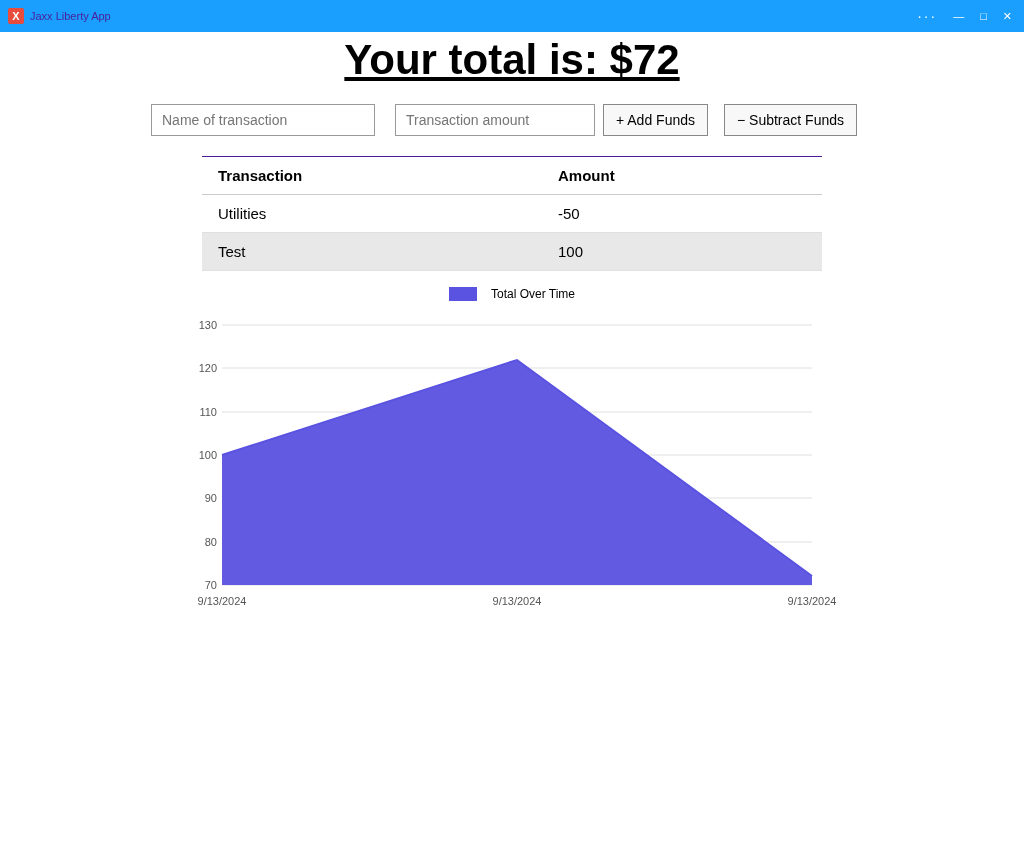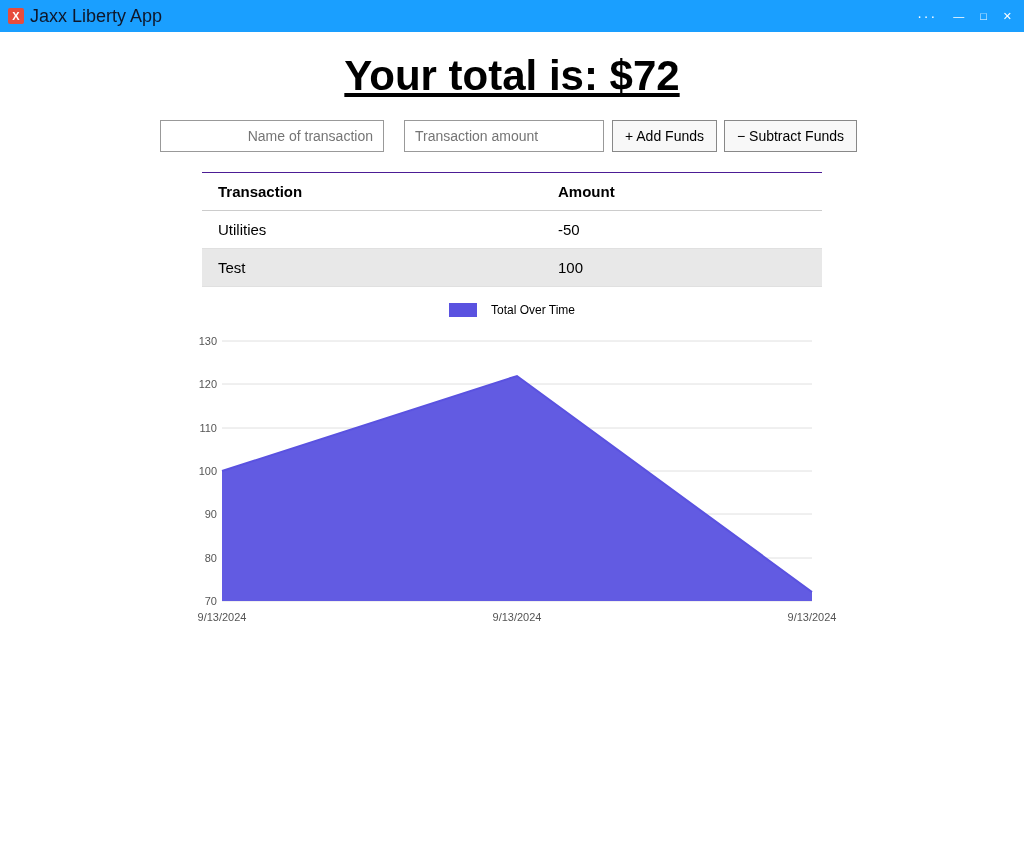--- a/index.html
+++ b/index.html
@@ -23,22 +23,22 @@
     .title-bar-icon {
       width: 16px;
       height: 16px;
       margin-right: 6px;
       background: #e74c3c;
       border-radius: 2px;
       display: flex; align-items: center; justify-content: center;
       font-size: 10px; color: white; font-weight: bold;
     }
     .title-bar-title {
-      color: #0f172a;
-      font-size: 18px;
+      color: #4c1d95;
+      font-size: 11px;
       flex: 1;
     }
     .title-bar-controls {
       display: flex;
       gap: 8px;
       align-items: center;
     }
     .title-bar-btn {
       color: white;
       font-size: 11px;
@@ -52,21 +52,21 @@
       font-size: 14px;
       letter-spacing: 2px;
       margin-right: 4px;
     }
 
     
     .app-content {
       background: white;
       width: 1024px;
       height: 833px;
-      padding: 20px 30px;
+      padding: 4px 30px;
       overflow: hidden;
     }
 
     
     .total-heading {
       text-align: center;
       font-size: 42px;
       font-weight: bold;
       text-decoration: underline;
       margin-bottom: 20px;
@@ -84,34 +84,33 @@
     .input-row input {
       border: 1px solid #999;
       padding: 6px 10px;
       font-size: 14px;
       height: 32px;
       outline: none;
     }
     .input-name {
       width: 224px;
       margin-right: 20px;
-      text-align: right;
     }
     .input-amount {
       width: 200px;
       margin-right: 8px;
     }
     .btn-add, .btn-subtract {
       height: 32px;
       padding: 0 12px;
       font-size: 14px;
       cursor: pointer;
       border: 1px solid #888;
       background: #f8f8f8;
-      margin-right: 7px;
+      margin-right: 16px;
     }
 
     
     .transaction-table {
       width: 620px;
       margin: 0 auto 16px auto;
       border-collapse: collapse;
       font-size: 15px;
     }
     .transaction-table th {

